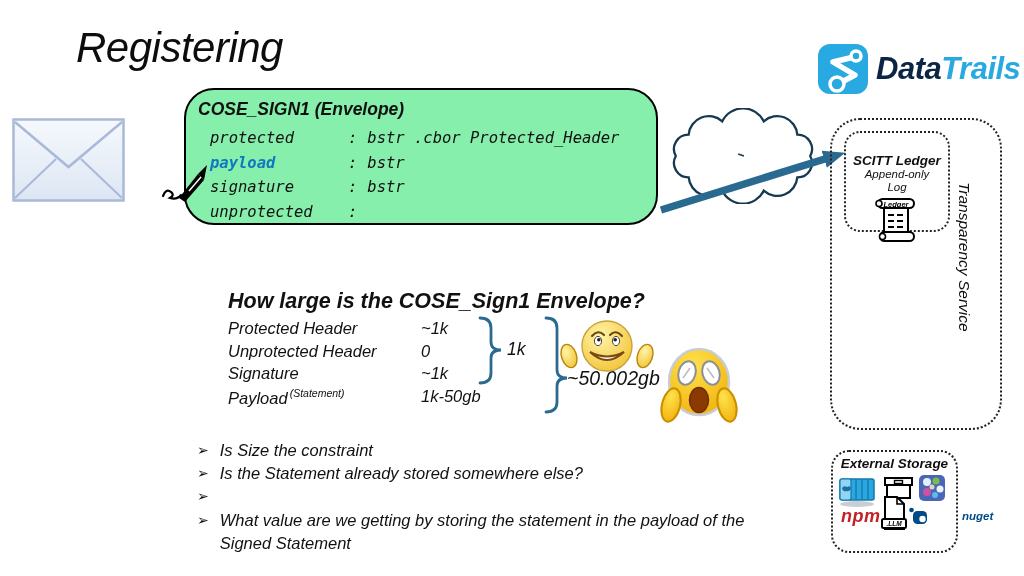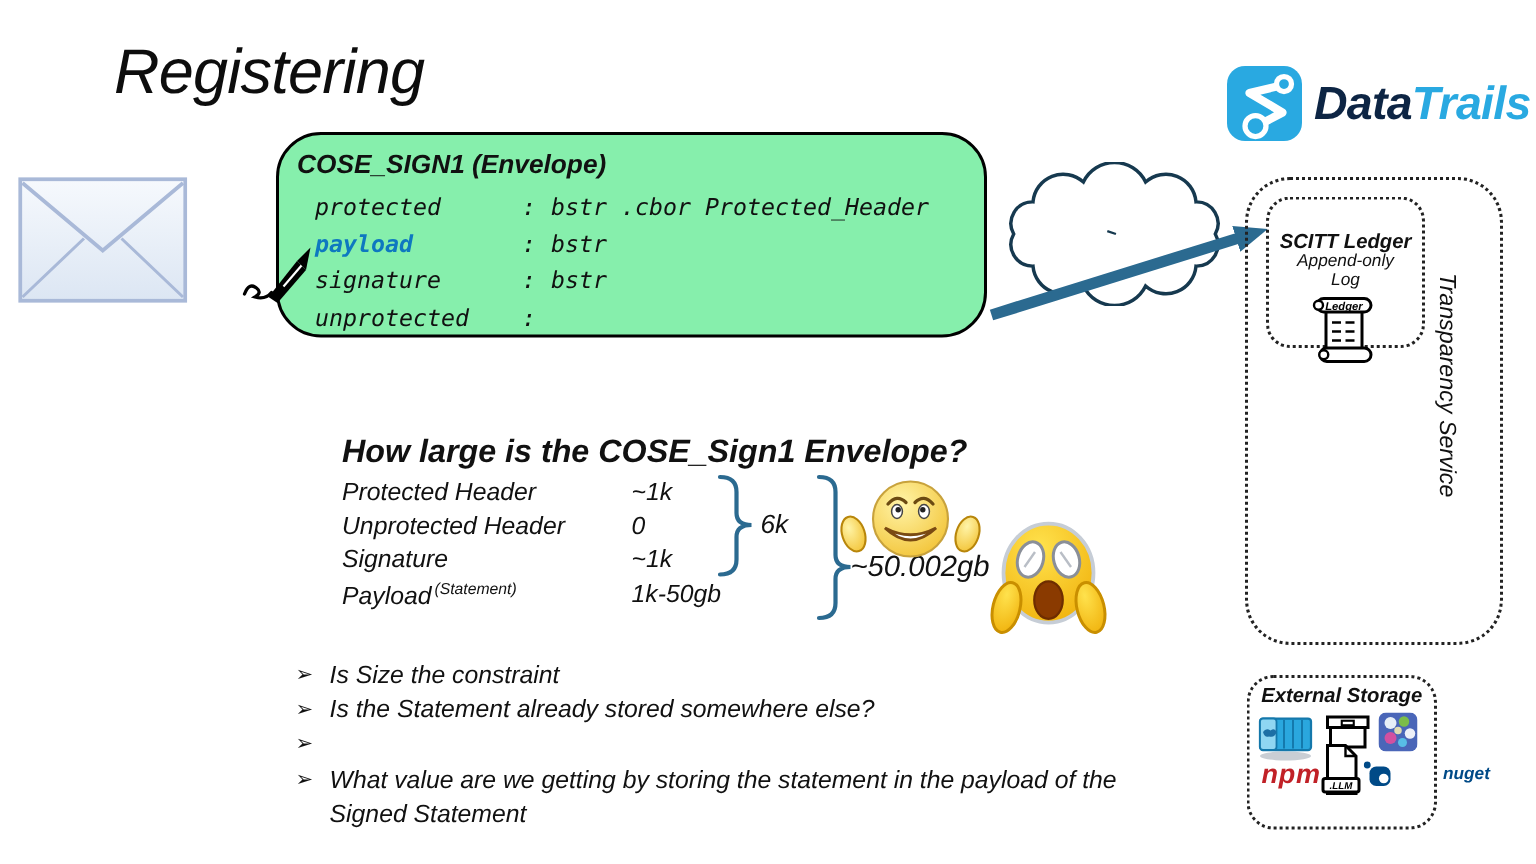--- a/index.html
+++ b/index.html
@@ -173,21 +173,21 @@
     <div class="size-row">
       <span class="size-label"><span>Payload</span><span class="size-note">(Statement)</span></span>
       <span class="size-val">1k-50gb</span>
     </div>
   </div>
 
   <svg class="abs" style="left:470px;top:310px" width="112" height="110" viewBox="0 0 112 110">
     <path d="M10,8 Q21,8 21,18 L21,32 Q21,40 31,40 Q21,40 21,48 L21,63 Q21,73 10,73" stroke="#2b6a90" stroke-width="2.8" fill="none" stroke-linecap="round"></path>
     <path d="M76,8 Q87,8 87,18 L87,60 Q87,68 97,68 Q87,68 87,76 L87,92 Q87,102 76,102" stroke="#2b6a90" stroke-width="2.8" fill="none" stroke-linecap="round"></path>
   </svg>
-  <div class="abs brace-label-2k">6k</div>
+  <div class="abs brace-label-2k">1k</div>
   <div class="abs brace-label-total">~50.002gb</div>
 
   <svg class="abs" style="left:556px;top:314px" width="102" height="64" viewBox="0 0 102 64">
     <defs>
       <radialGradient id="fg" cx="0.38" cy="0.3" r="0.8">
         <stop offset="0" stop-color="#fff4a8"></stop>
           <stop offset="1" stop-color="#f2c233"></stop>
       </radialGradient>
     </defs>
     <g transform="rotate(-18 13 42)">

